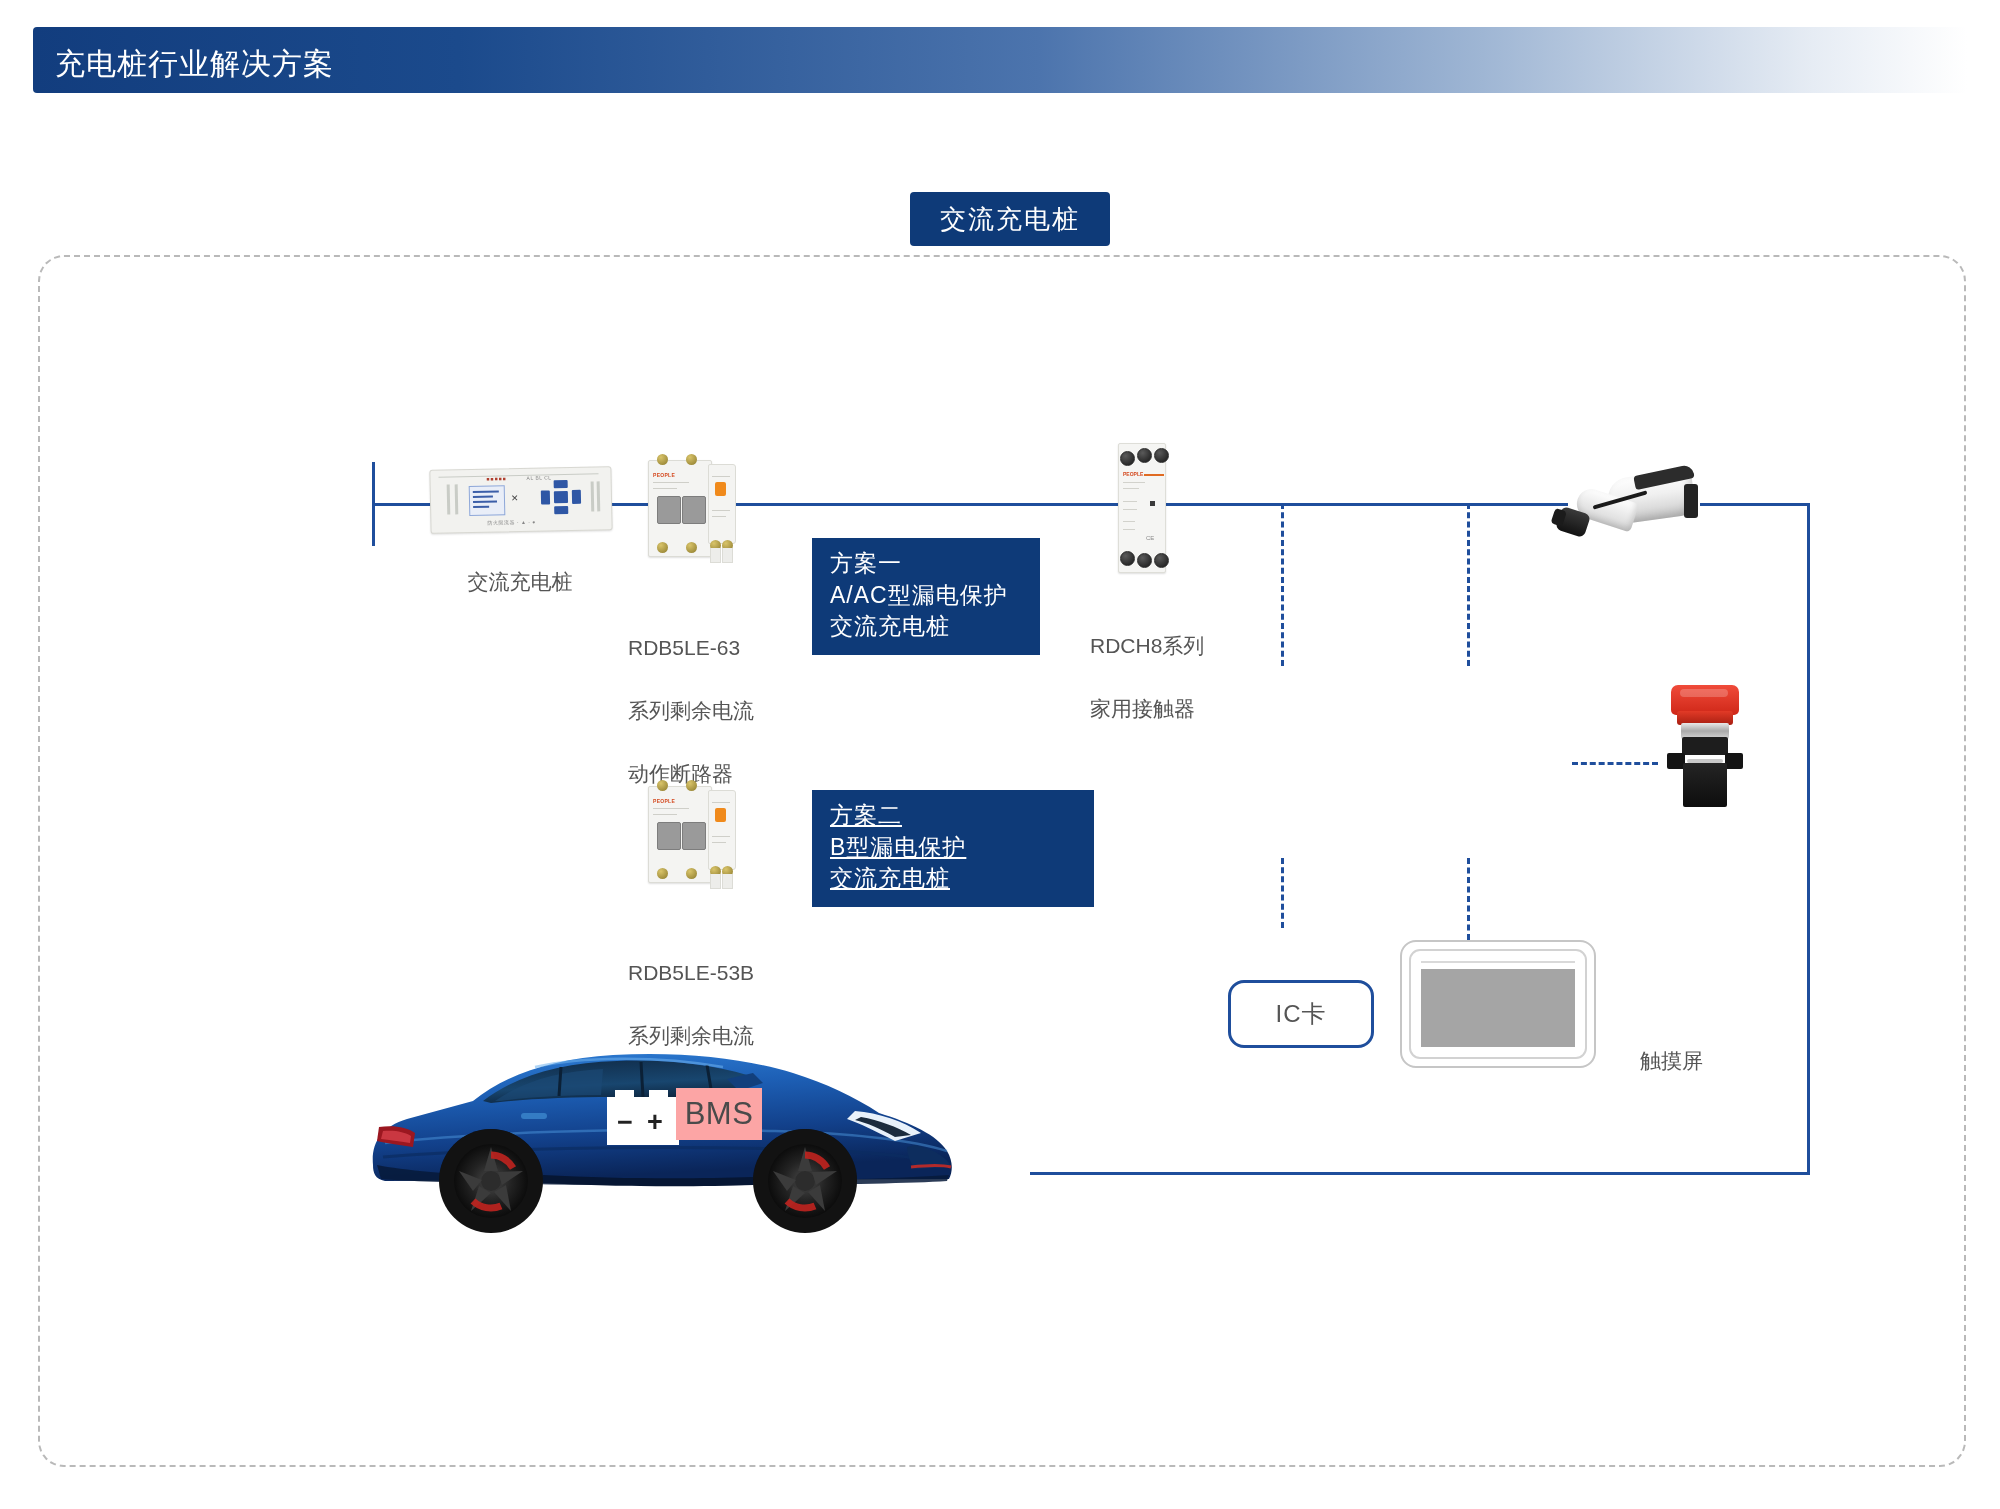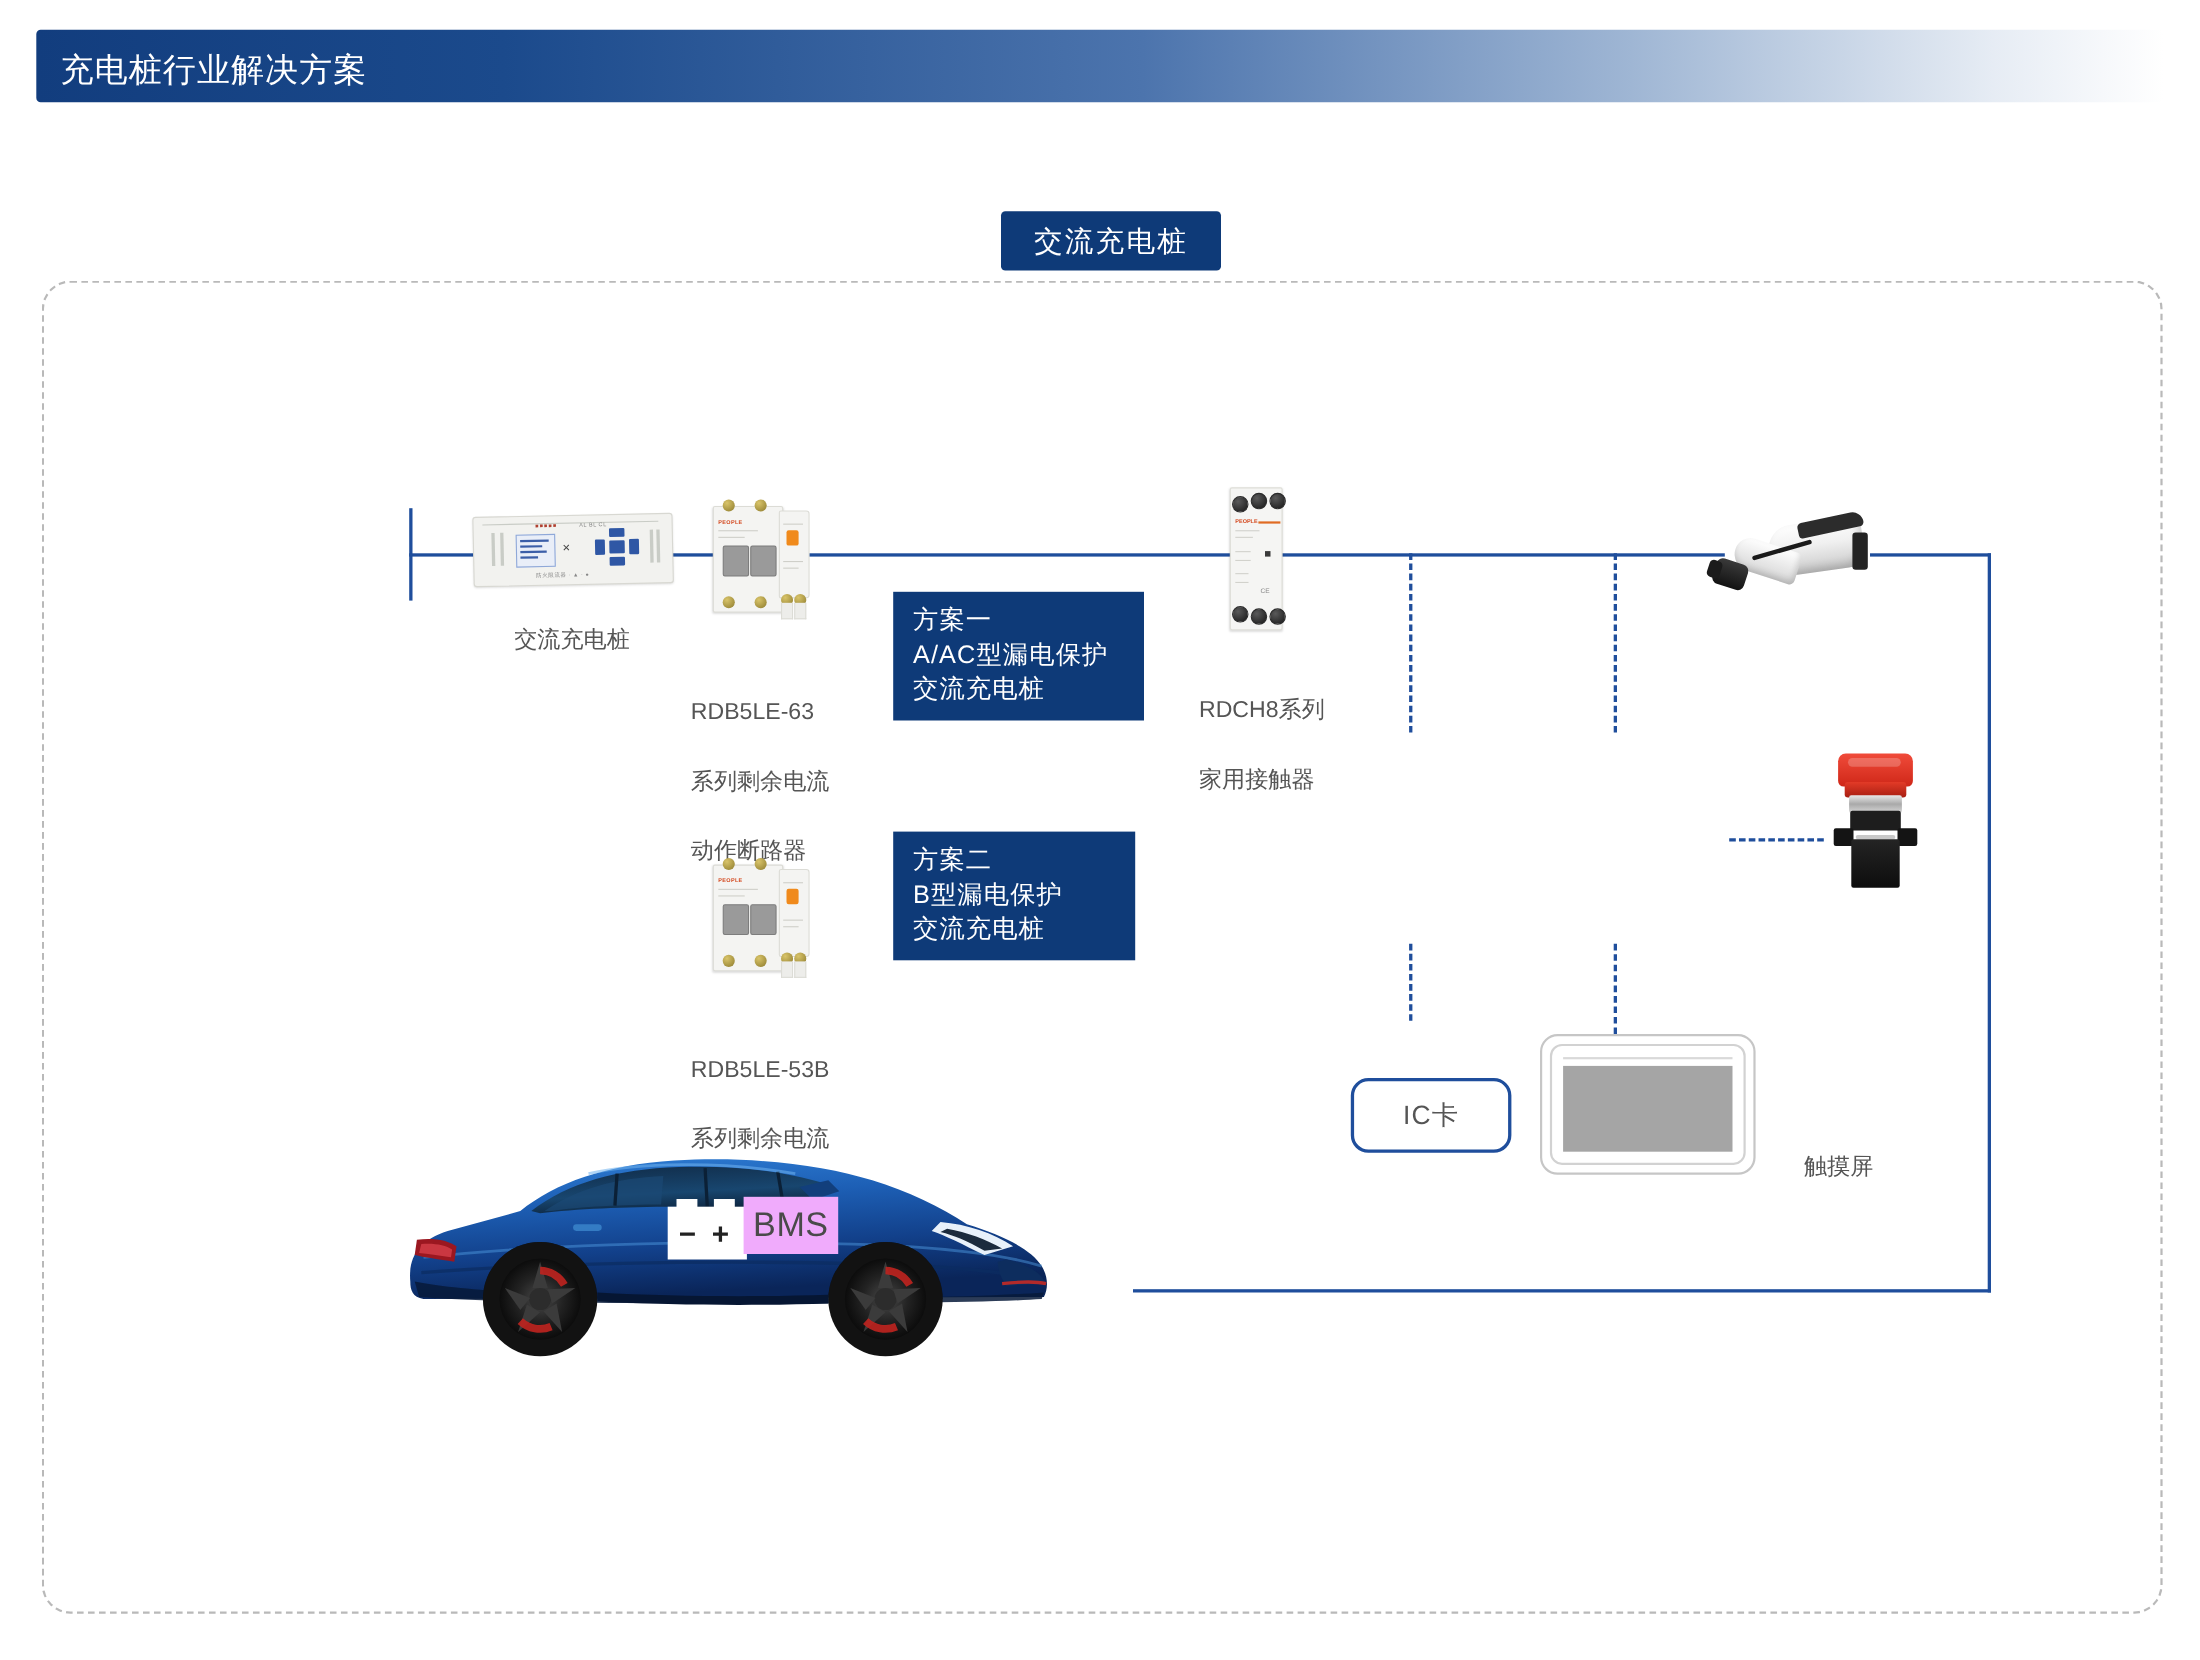--- a/index.html
+++ b/index.html
@@ -43,21 +43,21 @@
     font-size:25px;line-height:1.22;
   }
 
   
   .scheme{
     position:absolute;background:#0e3a78;color:#fff;
     padding:10px 16px 12px 18px;box-sizing:border-box;
     font-size:23px;line-height:1.38;letter-spacing:1px;
   }
   #scheme-1{left:812px;top:538px;width:228px;}
-  #scheme-2{left:812px;top:756px;width:220px;}
+  #scheme-2{left:812px;top:790px;width:282px;text-decoration:underline;}
 
   
   .wire{position:absolute;background:#1f4e9c;}
   .wire-h{height:3px;}
   .wire-v{width:3px;}
   .wire-dash-v{
     position:absolute;width:0;border-left:3px dashed #1f4e9c;
   }
   .wire-dash-h{
     position:absolute;height:0;border-top:3px dashed #1f4e9c;
@@ -238,21 +238,21 @@
   }
   .gun .tail{
     position:absolute;left:128px;top:16px;width:14px;height:34px;
     background:#232323;border-radius:3px;
   }
 
   
   .car{position:absolute;left:355px;top:1015px;width:610px;height:220px;}
   .car svg{position:absolute;left:0;top:0;}
   .bms-label{
-    position:absolute;left:676px;top:1088px;width:86px;height:52px;background:#f0abfc;
+    position:absolute;left:676px;top:1088px;width:86px;height:52px;background:#fca5a5;
     display:flex;align-items:center;justify-content:center;
     font-size:31px;color:#4a4a4a;letter-spacing:.5px;
   }
   .batt-icon{
     position:absolute;left:607px;top:1097px;width:72px;height:48px;background:#fff;
   }
   .batt-icon .nubL,.batt-icon .nubR{position:absolute;top:-7px;width:19px;height:9px;background:#fff;}
   .batt-icon .nubL{left:8px;} .batt-icon .nubR{left:42px;}
   .batt-icon .sign{
     position:absolute;top:12px;font-size:27px;color:#222;line-height:1;font-weight:600;

